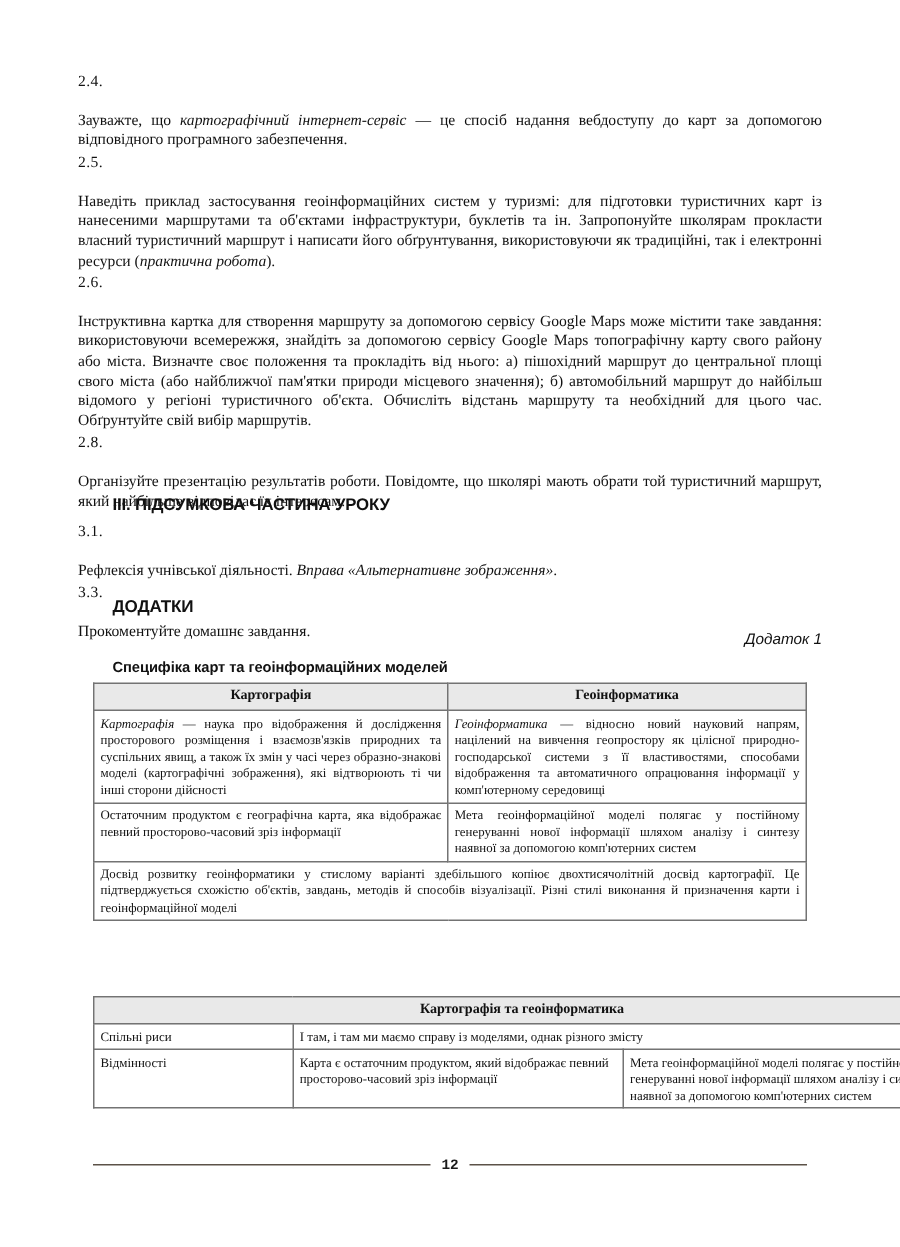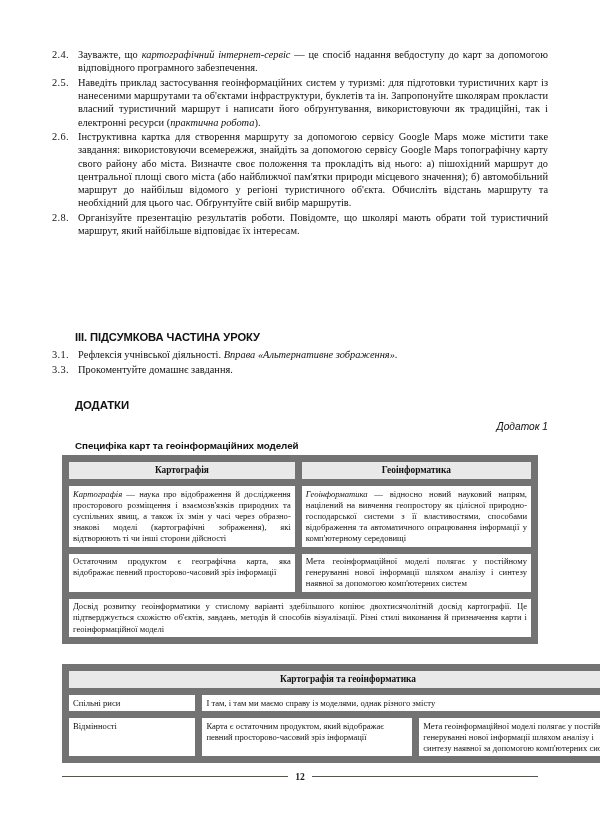--- a/index.html
+++ b/index.html
@@ -26,20 +26,21 @@
   .list {
     position: absolute;
     left: 52px;
     top: 48px;
     width: 496px;
   }
   .li {
     display: flex;
     align-items: flex-start;
     margin-bottom: 1.5px;
+    flex-direction: column;
   }
   .li-num {
     flex: 0 0 26px;
     font-size: 10.4px;
     line-height: 13.2px;
     text-align: left;
     letter-spacing: 0.3px;
   }
   .li-body {
     flex: 1 1 auto;
@@ -91,21 +92,21 @@
   }
 
   
   table {
     border-collapse: collapse;
     position: absolute;
     font-size: 8.6px;
     line-height: 11.1px;
   }
   table td, table th {
-    border: 7px solid #737373;
+    border: 1px solid #737373;
     padding: 2.5px 4px 2.5px 4px;
     vertical-align: top;
     text-align: left;
   }
   table th {
     background: #e9e9e9;
     text-align: center;
     font-weight: bold;
     font-size: 9.4px;
     padding: 3px 4px;
@@ -138,21 +139,21 @@
     display: flex;
     align-items: center;
     gap: 7px;
   }
   .footer .rule {
     flex: 1 1 auto;
     height: 1.4px;
     background: #5c5248;
   }
   .footer .pageno {
-    font-family: Liberation Serif, serif;
+    font-family: Liberation Mono, monospace;
     font-weight: bold;
     font-size: 9.6px;
     color: #1a1a1a;
   }
 </style>
 </head>
 <body>
 
 <div class="page">
 

